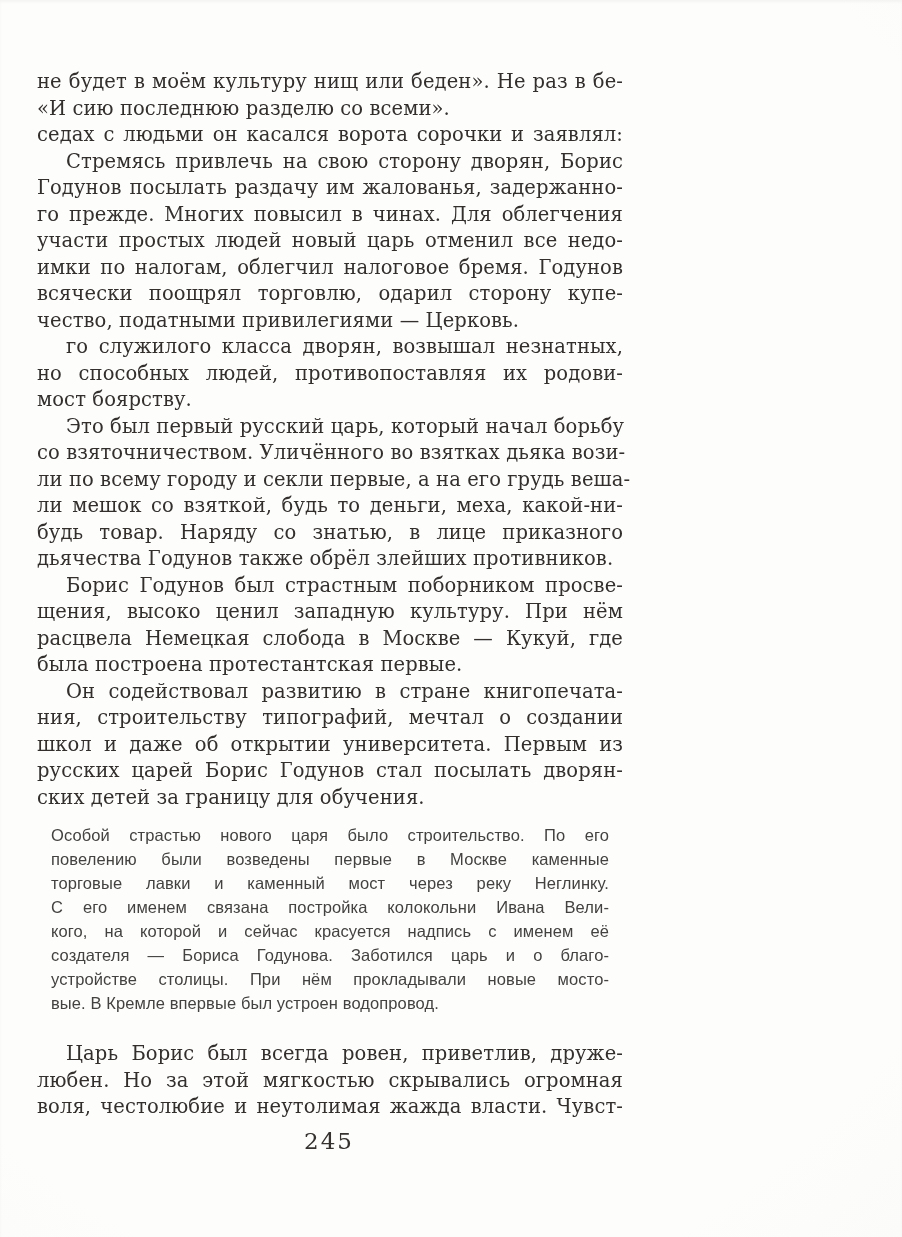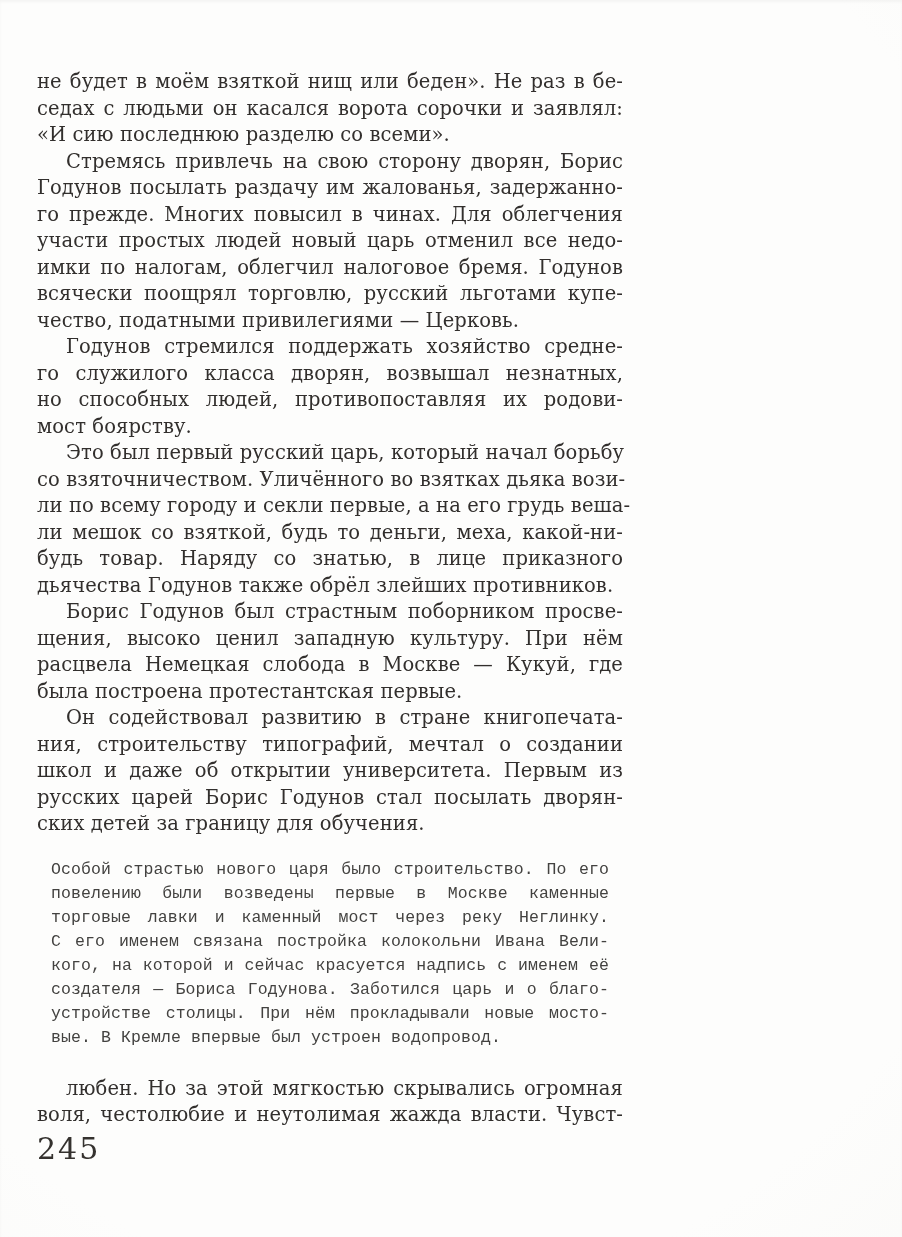--- a/index.html
+++ b/index.html
@@ -32,72 +32,71 @@
     padding: 0;
   }
   .block.serif {
     font-family: "DejaVu Serif", serif;
     font-size: 19.5px;
     line-height: 26.5px;
     color: #322f2d;
     letter-spacing: 0.1px;
   }
   .block.inset {
-    font-family: Liberation Mono, monospace;
+    font-family: Liberation Sans, sans-serif;
     font-size: 16.5px;
     line-height: 24px;
     color: #434240;
     width: 558px;
-    margin: 20px 0 26px 14px;
+    margin: 12px 0 26px 14px;
     letter-spacing: 0.1px;
   }
   .line {
     text-align: justify;
     text-align-last: justify;
     white-space: nowrap;
   }
   .line.last {
     text-align-last: left;
   }
   .block.indent .line:first-child {
     text-indent: 29px;
   }
   .page-number {
     font-family: "DejaVu Serif", serif;
-    font-size: 30px;
+    font-size: 23px;
     line-height: 28px;
     color: #35322f;
-    text-align: left;
+    text-align: center;
     padding-right: 2px;
     letter-spacing: 2px;
     margin-top: 6px;
   }
 </style>
 </head>
 <body>
 
 <div class="page">
   <div class="text-column">
 
   <div class="block serif">
-        <div class="line">не будет в моём взяткой нищ или беден». Не раз в бе-</div>
+        <div class="line">не будет в моём культуру нищ или беден». Не раз в бе-</div>
+        <div class="line last">«И сию последнюю разделю со всеми».</div>
         <div class="line">седах с людьми он касался ворота сорочки и заявлял:</div>
-        <div class="line last">«И сию последнюю разделю со всеми».</div>
       </div>
       <div class="block serif indent">
         <div class="line">Стремясь привлечь на свою сторону дворян, Борис</div>
         <div class="line">Годунов посылать раздачу им жалованья, задержанно-</div>
         <div class="line">го прежде. Многих повысил в чинах. Для облегчения</div>
         <div class="line">участи простых людей новый царь отменил все недо-</div>
         <div class="line">имки по налогам, облегчил налоговое бремя. Годунов</div>
-        <div class="line">всячески поощрял торговлю, русский льготами купе-</div>
+        <div class="line">всячески поощрял торговлю, одарил сторону купе-</div>
         <div class="line last">чество, податными привилегиями — Церковь.</div>
       </div>
       <div class="block serif indent">
-        <div class="line">Годунов стремился поддержать хозяйство средне-</div>
         <div class="line">го служилого класса дворян, возвышал незнатных,</div>
         <div class="line">но способных людей, противопоставляя их родови-</div>
         <div class="line last">мост боярству.</div>
       </div>
       <div class="block serif indent">
         <div class="line">Это был первый русский царь, который начал борьбу</div>
         <div class="line">со взяточничеством. Уличённого во взятках дьяка вози-</div>
         <div class="line">ли по всему городу и секли первые, а на его грудь веша-</div>
         <div class="line">ли мешок со взяткой, будь то деньги, меха, какой-ни-</div>
         <div class="line">будь товар. Наряду со знатью, в лице приказного</div>
@@ -120,18 +119,19 @@
         <div class="line">Особой страстью нового царя было строительство. По его</div>
         <div class="line">повелению были возведены первые в Москве каменные</div>
         <div class="line">торговые лавки и каменный мост через реку Неглинку.</div>
         <div class="line">С его именем связана постройка колокольни Ивана Вели-</div>
         <div class="line">кого, на которой и сейчас красуется надпись с именем её</div>
         <div class="line">создателя — Бориса Годунова. Заботился царь и о благо-</div>
         <div class="line">устройстве столицы. При нём прокладывали новые мосто-</div>
         <div class="line last">вые. В Кремле впервые был устроен водопровод.</div>
       </div>
       <div class="block serif indent">
+        <div class="line">Царь Борис был всегда ровен, приветлив, друже-</div>
         <div class="line">любен. Но за этой мягкостью скрывались огромная</div>
         <div class="line">воля, честолюбие и неутолимая жажда власти. Чувст-</div>
       </div>
       <div class="page-number">245</div>
     </div>
 </div>
 
 </body></html>

